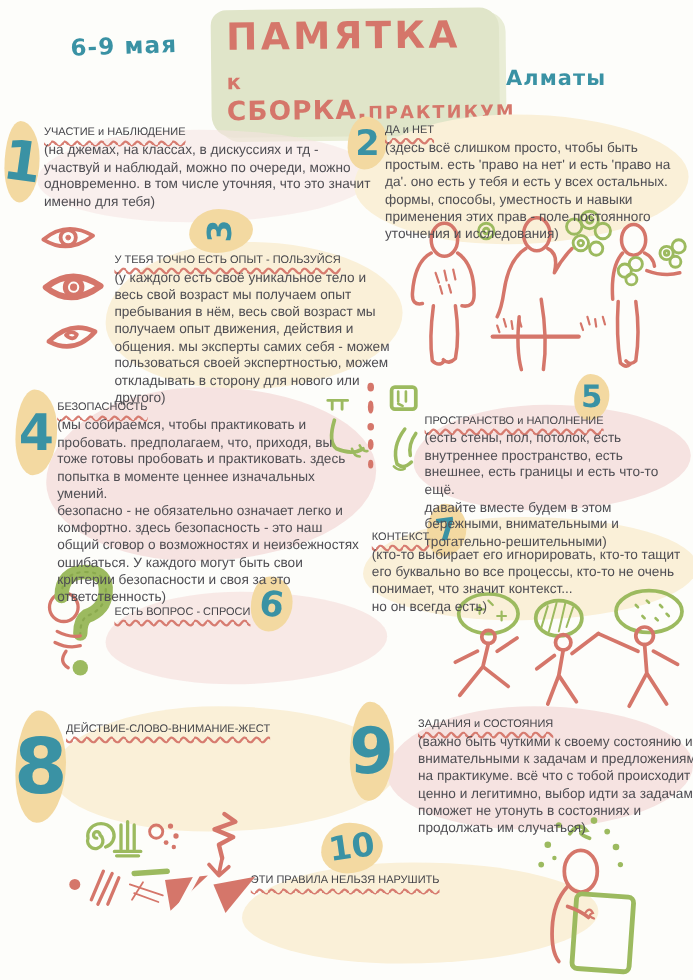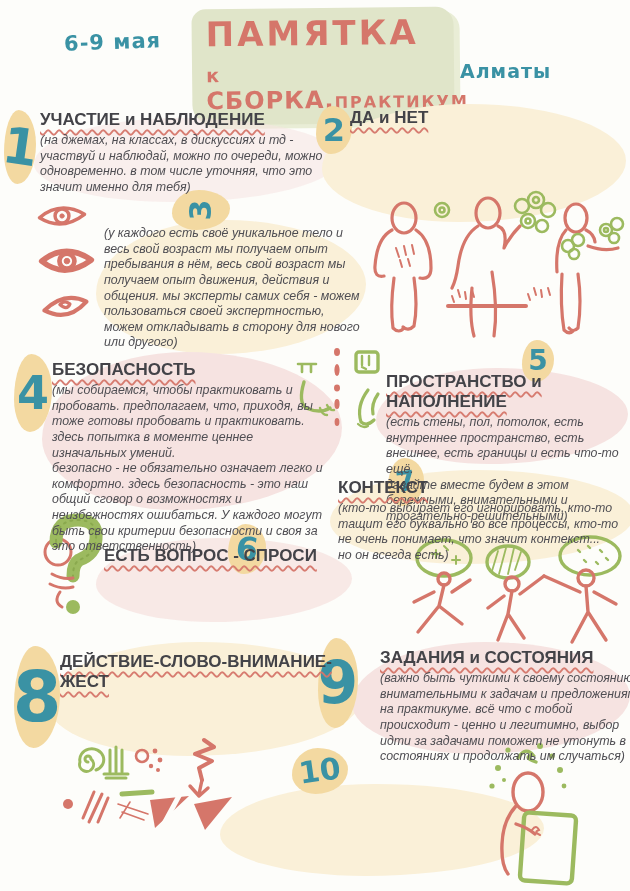--- a/index.html
+++ b/index.html
@@ -23,23 +23,23 @@
   .title-line2{font-family:"DejaVu Sans",sans-serif;color:var(--red);font-weight:bold;font-size:24px;letter-spacing:1px;line-height:1.1;}
   .title-line2 .rest{font-size:16px;letter-spacing:2px;}
 
   
   .blob{position:absolute;border-radius:48% 52% 55% 45% / 55% 48% 52% 45%;}
   .blob.pink{background:var(--pink-blob);}
   .blob.cream{background:var(--cream-blob);}
 
   
   .note-txt{position:absolute;z-index:3;}
-  .sec-title{display:inline-block;font-size:17px;font-weight:bold;color:var(--ink-dark);
+  .sec-title{display:inline-block;font-size:10px;font-weight:normal;color:var(--ink-dark);
     text-decoration:underline wavy rgba(213,118,106,.95) 1.5px;text-underline-offset:4px;margin-bottom:3px;}
-  .sec-body{font-size:12.4px;line-height:1.26;color:var(--ink);white-space:pre-line;font-style:italic;}
+  .sec-body{font-size:12.4px;line-height:1.26;color:var(--ink);white-space:pre-line;}
 
   .numblob{position:absolute;z-index:2;background:var(--yellow-blob);
     border-radius:46% 54% 58% 42% / 58% 46% 54% 42%;display:flex;align-items:center;justify-content:center;}
   .num{font-family:"DejaVu Sans",sans-serif;font-weight:bold;color:var(--teal);line-height:1;}
   .num.rot{display:inline-block;transform:rotate(-90deg);}
 
   .doodle{position:absolute;z-index:2;}
   svg{display:block;overflow:visible;}
 </style>
 </head>
@@ -101,23 +101,25 @@
       <span class="num" style="font-size:30px;transform:rotate(-8deg)">10</span>
     </div>
 
   <div class="note-txt" style="left:40px;top:110px;width:300px">
     <div class="sec-title">УЧАСТИЕ и НАБЛЮДЕНИЕ</div>
     <div class="sec-body">(на джемах, на классах, в дискуссиях и тд - участвуй и наблюдай, можно по очереди, можно одновременно. в том числе уточняя, что это значит именно для тебя)</div>
   </div>
 
   <div class="note-txt" style="left:350px;top:108px;width:274px">
     <div class="sec-title">ДА и НЕТ</div>
+    <div class="sec-body">(здесь всё слишком просто, чтобы быть простым. есть 'право на нет' и есть 'право на да'. оно есть у тебя и есть у всех остальных. формы, способы, уместность и навыки применения этих прав - поле постоянного уточнения и исследования)</div>
   </div>
 
   <div class="note-txt" style="left:104px;top:226px;width:256px">
+    <div class="sec-title">У ТЕБЯ ТОЧНО ЕСТЬ ОПЫТ - ПОЛЬЗУЙСЯ</div>
     <div class="sec-body">(у каждого есть своё уникальное тело и весь свой возраст мы получаем опыт пребывания в нём, весь свой возраст мы получаем опыт движения, действия и общения. мы эксперты самих себя - можем пользоваться своей экспертностью, можем откладывать в сторону для нового или другого)</div>
   </div>
 
   <div class="note-txt" style="left:52px;top:360px;width:278px">
     <div class="sec-title">БЕЗОПАСНОСТЬ</div>
     <div class="sec-body">(мы собираемся, чтобы практиковать и пробовать. предполагаем, что, приходя, вы тоже готовы пробовать и практиковать. здесь попытка в моменте ценнее изначальных умений.
 безопасно - не обязательно означает легко и комфортно. здесь безопасность - это наш общий сговор о возможностях  и неизбежностях ошибаться. У каждого могут быть свои критерии безопасности и своя за это ответственность)</div>
   </div>
 
   <div class="note-txt" style="left:386px;top:372px;width:238px">
@@ -139,20 +141,21 @@
   <div class="note-txt" style="left:60px;top:652px;width:292px">
     <div class="sec-title">ДЕЙСТВИЕ-СЛОВО-ВНИМАНИЕ-ЖЕСТ</div>
   </div>
 
   <div class="note-txt" style="left:380px;top:648px;width:266px">
     <div class="sec-title">ЗАДАНИЯ и СОСТОЯНИЯ</div>
     <div class="sec-body">(важно быть чуткими к своему состоянию и внимательными к задачам и предложениям на практикуме. всё что с тобой происходит - ценно и легитимно, выбор идти за задачами поможет не утонуть в состояниях и продолжать им случаться)</div>
   </div>
 
   <div class="note-txt" style="left:228px;top:790px;width:312px">
+    <div class="sec-title">ЭТИ ПРАВИЛА НЕЛЬЗЯ НАРУШИТЬ</div>
   </div>
 
   <div class="doodle" style="left:36px;top:198px">
     <svg width="52" height="36" viewBox="0 0 60 40" fill="none" stroke="#d5766a" stroke-linecap="round" stroke-linejoin="round">
       <path d="M4,22 Q28,2 56,18 Q30,38 4,22 Z" stroke-width="4"></path>
       <circle cx="30" cy="20" r="8" stroke-width="4"></circle>
         <circle cx="30" cy="20" r="2.5" fill="#d5766a"></circle>
     </svg>
   </div>
   <div class="doodle" style="left:38px;top:242px;transform:rotate(4deg)">

